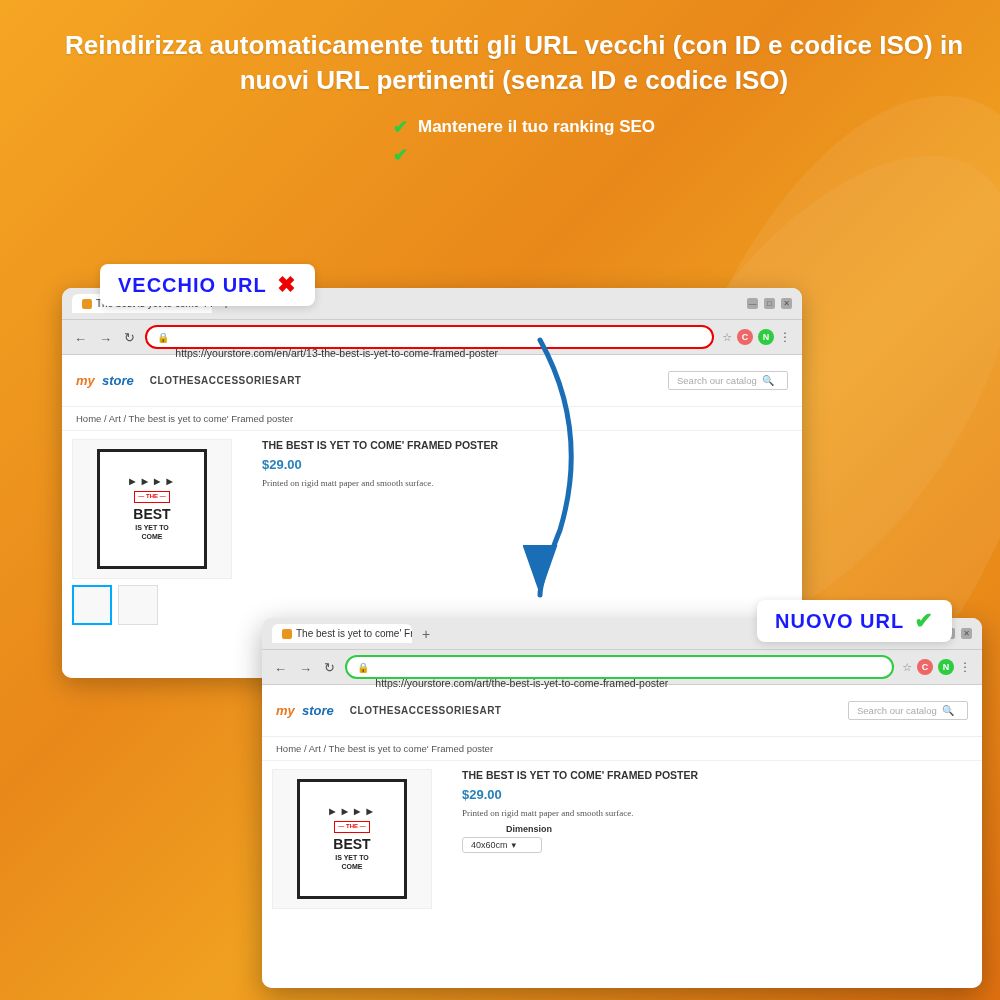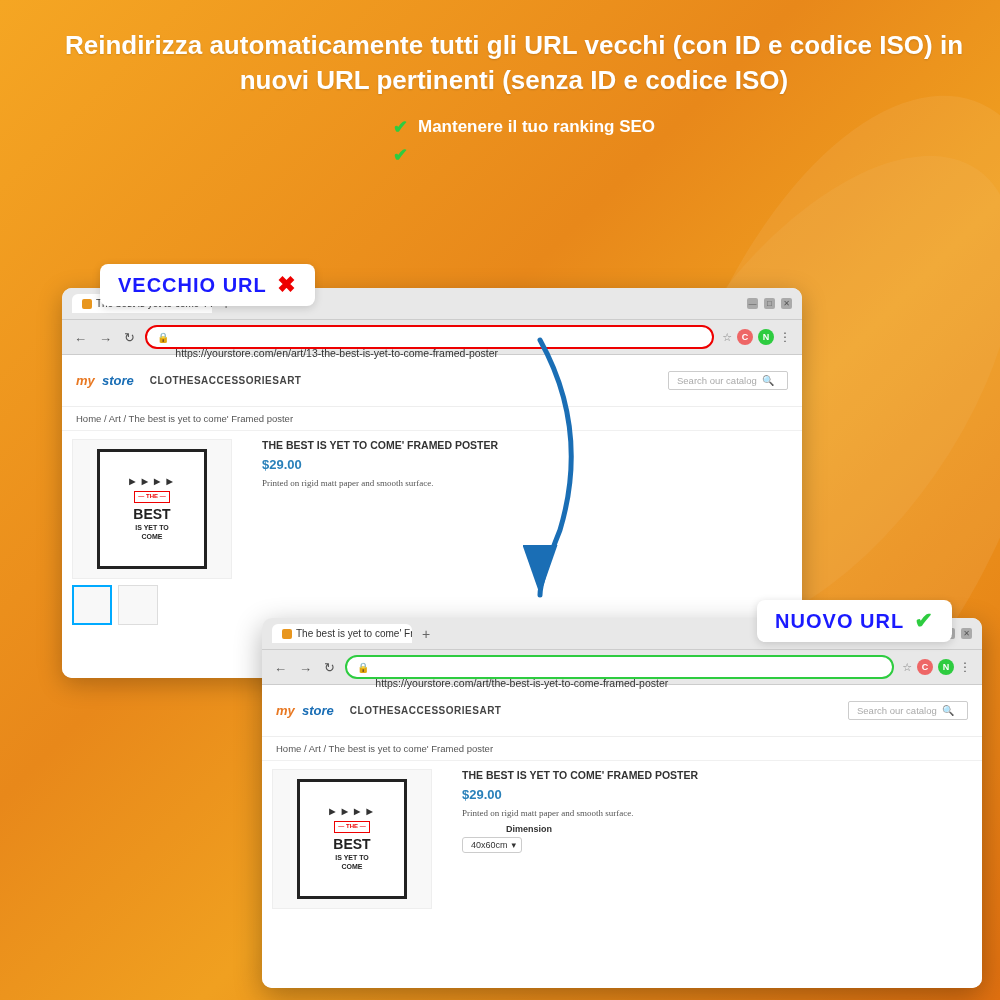--- a/index.html
+++ b/index.html
@@ -422,21 +422,21 @@
     }
     .dimension-select {
       border: 1px solid #ccc;
       border-radius: 3px;
       padding: 2px 8px;
       font-size: 9px;
       color: #333;
       display: flex;
       align-items: center;
       gap: 4px;
-      width: 60px;
+      width: 80px;
       margin-bottom: 6px;
     }
     .quantity-label {
       font-size: 9px;
       color: #333;
       font-weight: 700;
     }
   </style>
 </head>
 <body>

